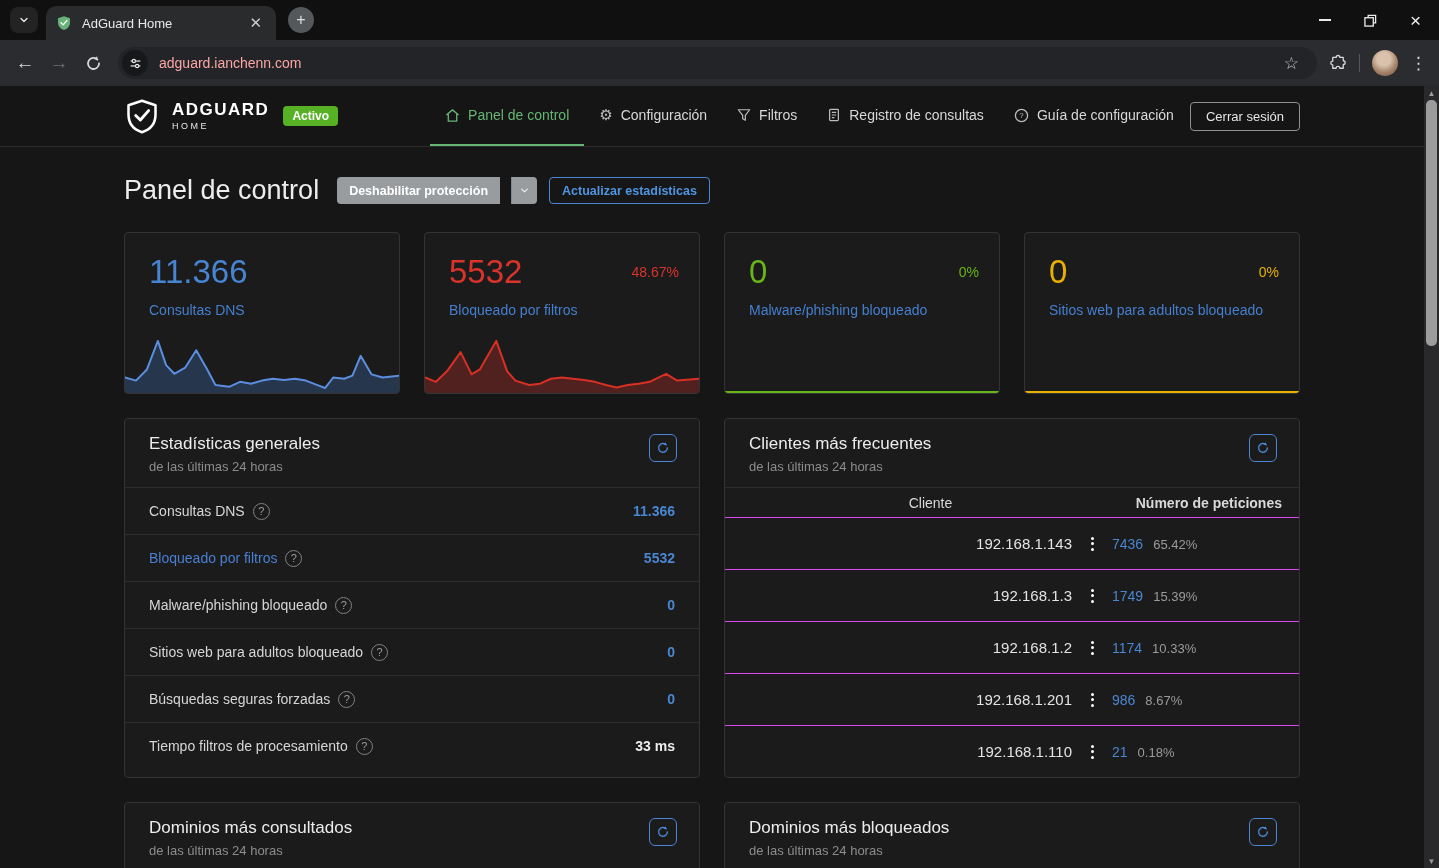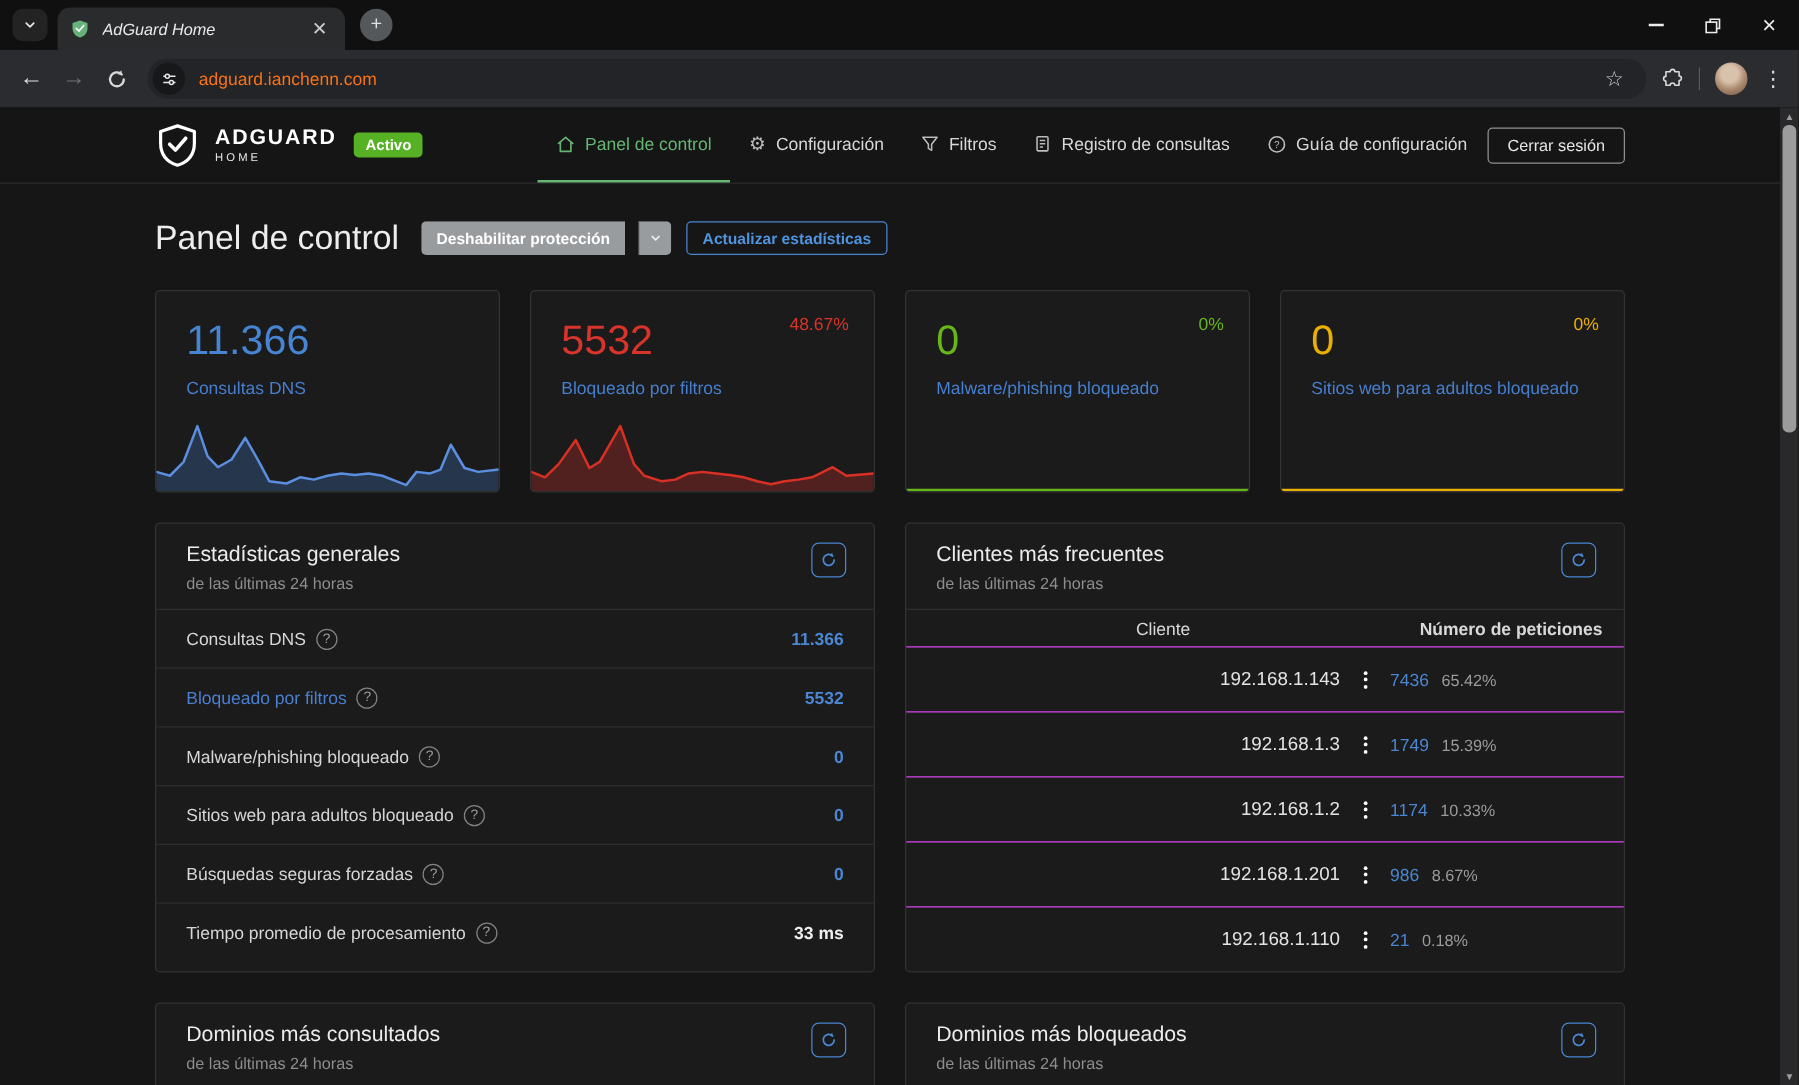--- a/index.html
+++ b/index.html
@@ -5,37 +5,37 @@
   * { box-sizing: border-box; margin: 0; padding: 0; }
   html,body { width:1439px; height:868px; overflow:hidden; }
   body { font-family:"Liberation Sans", sans-serif; background:#151515; }
 
   
   .titlebar { height:40px; background:#101011; display:flex; align-items:center; }
   .tab-search { width:28px; height:26px; margin-left:10px; border-radius:8px; background:#232323;
     display:flex; align-items:center; justify-content:center; }
   .tab { margin-left:8px; width:230px; height:34px; align-self:flex-end; background:#2a2b2d;
     border-radius:10px 10px 0 0; display:flex; align-items:center; padding:0 10px; }
-  .tab-title { font-size:13px; color:#e9e9e9; margin-left:10px; flex:1; white-space:nowrap; overflow:hidden;font-style:italic; }
+  .tab-title { font-size:13px; color:#e9e9e9; margin-left:10px; flex:1; white-space:nowrap; overflow:hidden; }
   .tab-close { color:#cccccc; font-size:15px; padding:0 4px; }
   .new-tab { width:26px; height:26px; border-radius:50%; background:#55585b; color:#dfdfdf;
     font-size:16px; display:flex; align-items:center; justify-content:center; margin-left:12px; }
   .win-controls { margin-left:auto; display:flex; align-items:center; gap:33px; margin-right:18px; color:#ececec; }
   .win-controls span { font-size:15px; line-height:1; }
   .win-min { display:inline-block; width:12px; height:2px; background:#ececec; }
 
   .toolbar { height:46px; background:#2b2c2f; display:flex; align-items:center; }
   .tb-btn { width:34px; height:34px; display:flex; align-items:center; justify-content:center;
     font-size:18px; color:#d9d9d9; }
   .tb-btn.disabled { color:#6f7174; }
   .url-pill { flex:1; height:32px; background:#232427; border-radius:16px; margin-left:8px;
     display:flex; align-items:center; padding:0 10px 0 4px; }
   .tune { width:26px; height:26px; border-radius:50%; background:#17181a;
     display:flex; align-items:center; justify-content:center; }
-  .url-text { font-size:14px; color:#f97316; margin-left:11px; flex:1; }
+  .url-text { font-size:14px; color:#fca5a5; margin-left:11px; flex:1; }
   .star { color:#c9c9c9; font-size:17px; margin-right:8px; }
   .tb-right { display:flex; align-items:center; margin-left:12px; margin-right:12px; }
   .sep { width:1px; height:18px; background:#55565a; margin:0 12px; }
   .avatar { width:26px; height:26px; border-radius:50%;
     background: radial-gradient(circle at 45% 35%, #d9c2ab 0 30%, #a5846a 60%, #6c4f3c 100%); }
   .kebab-toolbar { color:#d9d9d9; font-size:17px; margin-left:12px; letter-spacing:0; }
 
   
   .content { position:relative; height:782px; overflow:hidden; padding-right:15px; background:#161616; }
   .container { width:1176px; margin:0 auto; }
@@ -65,21 +65,21 @@
   .btn-split .caret { background:#999c9f; width:26px; border-left:1px solid #85888b;
     display:flex; align-items:center; justify-content:center; }
   .btn-outline { height:27px; background:transparent; border:1px solid #4a86d2; color:#4f94e0;
     font-weight:bold; font-size:12.5px; border-radius:4px; padding:0 12px; font-family:inherit; }
 
   .stat-grid { display:grid; grid-template-columns:repeat(4,1fr); gap:24px; margin-top:26px; }
   .stat-card { position:relative; height:162px; background:#1b1b1b; border:1px solid #333333;
     border-radius:4px; overflow:hidden; }
   .stat-value { font-size:33px; font-weight:400; margin:20px 0 0 24px; }
   .stat-label { font-size:14px; color:#467fcf; margin:11px 0 0 24px; }
-  .stat-pct { position:absolute; top:18px; right:20px; font-size:14px; }
+  .stat-pct { position:absolute; top:31px; right:20px; font-size:14px; }
   svg.spark { position:absolute; left:0; right:0; bottom:0; width:100%; height:62px; display:block; }
   .flatline { position:absolute; left:0; right:0; bottom:0; height:2px; }
 
   .panel-grid { display:grid; grid-template-columns:1fr 1fr; gap:24px; margin-top:24px; }
   .panel { background:#1b1b1b; border:1px solid #333333; border-radius:4px; position:relative; }
   .panel-head { padding:15px 24px 13px; position:relative; }
   .panel-title { font-size:17px; font-weight:400; color:#ececec; }
   .panel-sub { font-size:13px; color:#8d8d8d; margin-top:5px; }
   .refresh-btn { position:absolute; top:15px; right:22px; width:28px; height:28px;
     border:1px solid #4a86d2; background:transparent; border-radius:6px;
@@ -322,21 +322,21 @@
           <span class="lbl">Sitios web para adultos bloqueado</span>
           <span class="help">?</span>
           <span class="val">0</span>
         </div>
         <div class="stat-row">
           <span class="lbl">Búsquedas seguras forzadas</span>
           <span class="help">?</span>
           <span class="val">0</span>
         </div>
         <div class="stat-row">
-          <span class="lbl">Tiempo promedio de procesamiento</span>
+          <span class="lbl">Tiempo filtros de procesamiento</span>
           <span class="help">?</span>
           <span class="val white">33 ms</span>
         </div>
       </section>
 
       <section class="panel">
         <div class="panel-head">
           <div class="panel-title">Clientes más frecuentes</div>
           <div class="panel-sub">de las últimas 24 horas</div>
           <button class="refresh-btn">

